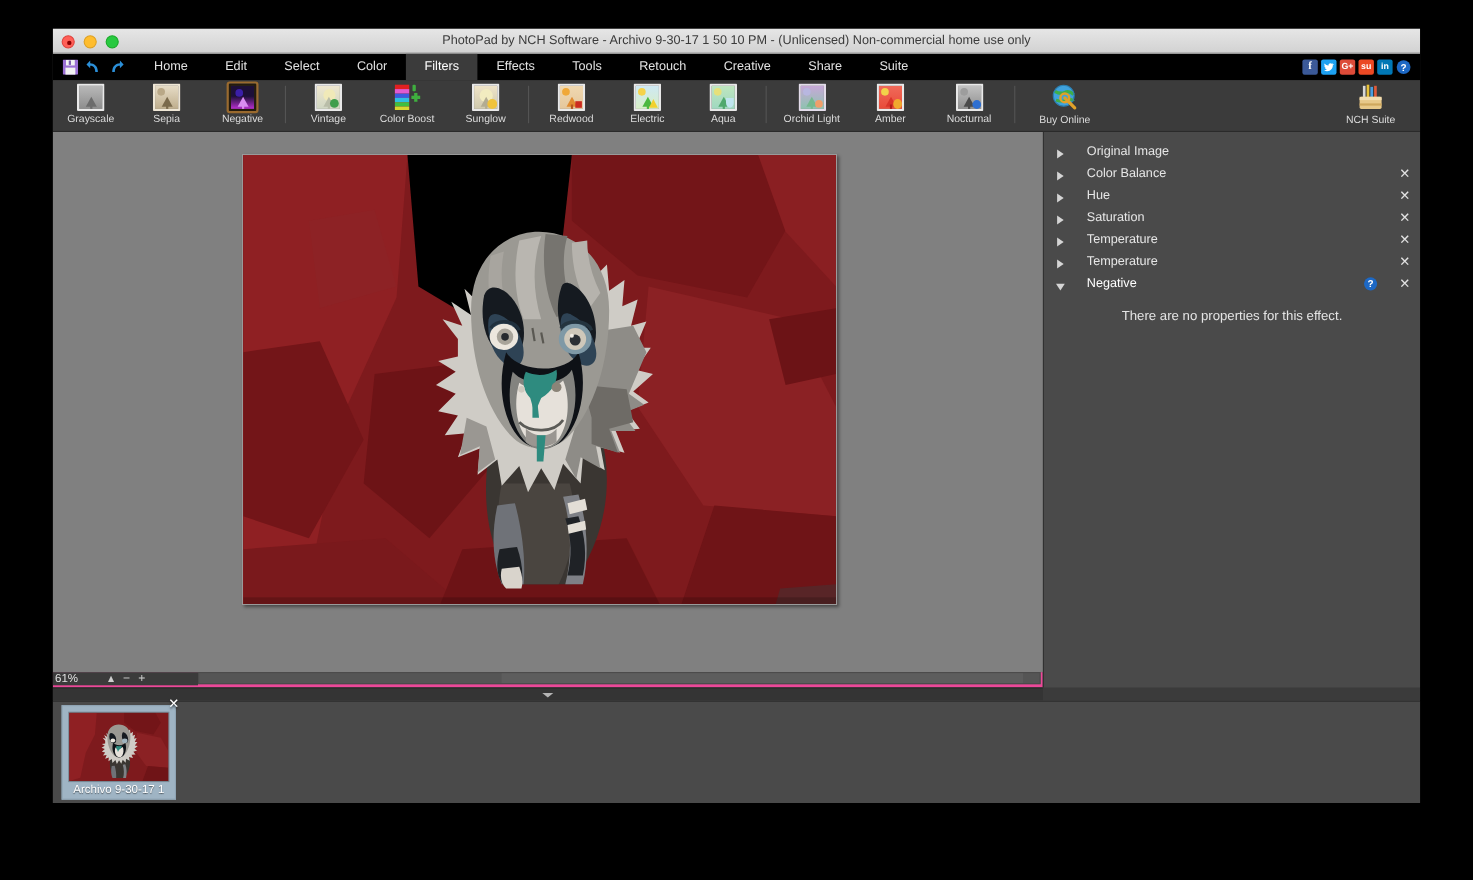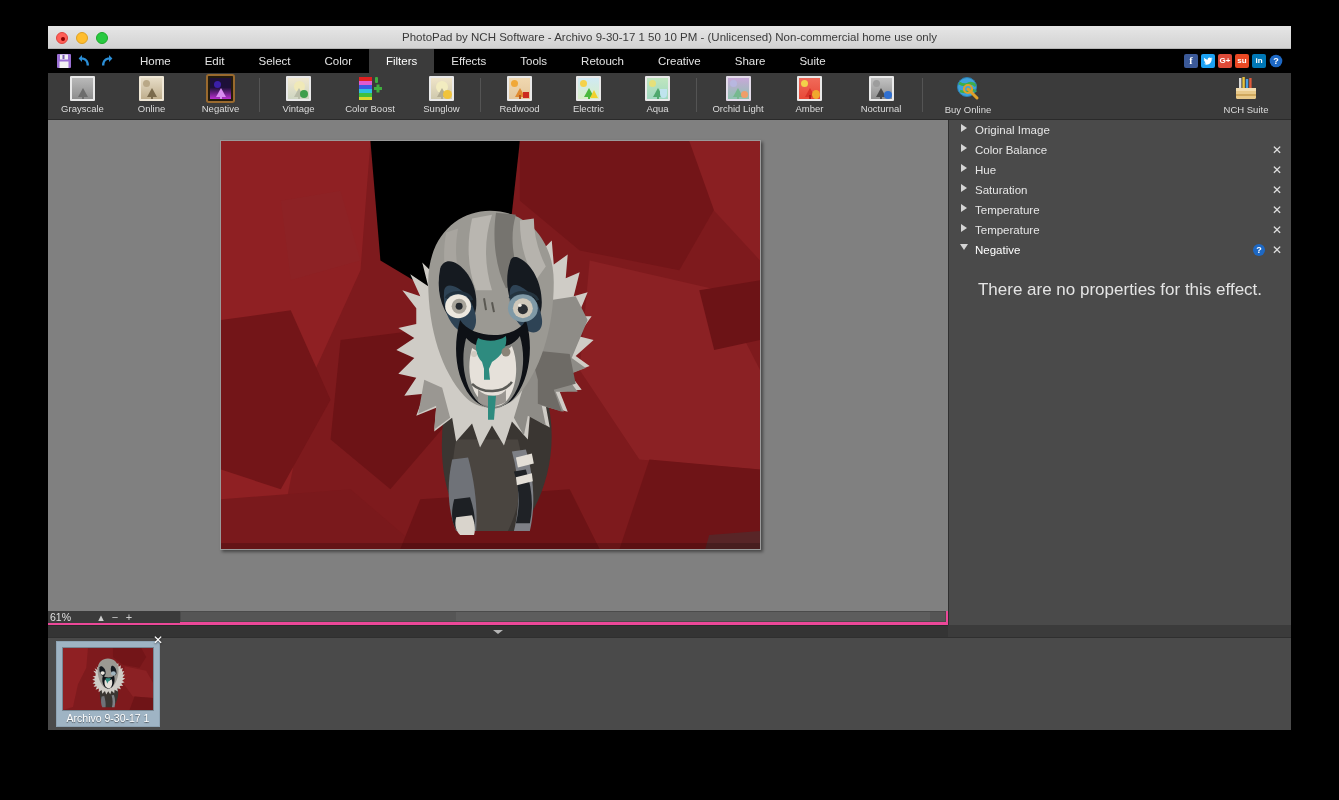--- a/index.html
+++ b/index.html
@@ -215,23 +215,24 @@
     height: 20px; flex: 0 0 20px;
     background: #3f3f3f;
     border-bottom: 1px solid #343434;
     display: flex; align-items: center;
     padding-left: 8px;
     font-size: 11.5px; color: #e8e8e8;
   }
   #rp-list { padding-top: 4px; }
   .rp-row {
     height: 20px;
-    display: flex; align-items: flex-start;
+    display: flex; align-items: flex-end;
     padding: 0 8px 0 10px;
     cursor: default;
+    gap: 13px;
   }
   .rp-arrow {
     width: 10px; flex: 0 0 10px;
     display: flex; align-items: center; justify-content: center;
   }
   .rp-arrow .tri-right {
     width: 0; height: 0;
     border-top: 4px solid transparent;
     border-bottom: 4px solid transparent;
     border-left: 6px solid #d5d5d5;
@@ -250,21 +251,21 @@
     width: 12px; height: 12px; border-radius: 50%;
     background: #1d68c4; color: #fff;
     font-size: 9px; line-height: 12px; text-align: center;
     margin-right: 6px; font-weight: bold;
   }
   .rp-x {
     width: 12px; text-align: center;
     font-size: 12px; color: #e2e2e2; line-height: 12px;
   }
   #rp-note {
-    text-align: center; font-size: 17px; color: #e4e4e4;
+    text-align: center; font-size: 12px; color: #e4e4e4;
     margin-top: 16px;
   }
 
   
   #filmstrip {
     height: 93px; flex: 0 0 93px;
     background: #4a4a4a;
     border-top: 1px solid #2f2f2f;
     display: flex; align-items: center;
     padding-left: 8px;
@@ -411,21 +412,21 @@
     </div>
 
     <div class="rb-item">
       <div class="rb-ico">
         <div class="pf" style="background:linear-gradient(#e6dcc6,#bfae8d);border-color:#efe7d6;">
           <div class="sun" style="background:#b9a887;"></div>
           <div class="tree" style="border-bottom-color:#7a6a4c;"></div>
             <div class="trunk" style="background:#7a6a4c;"></div>
         </div>
       </div>
-      <div class="rb-label">Online</div>
+      <div class="rb-label">Sepia</div>
     </div>
 
     <div class="rb-item">
       <div class="rb-ico" style="box-shadow:0 0 0 2px #9a6a2e;">
         <div class="pf" style="background:linear-gradient(#1d1038 45%,#b92fd1 100%);border-color:#241b0e;">
           <div class="sun" style="background:#3b1fa8;left:4px;top:3px;"></div>
           <div class="tree" style="border-bottom-color:#d98cf0;"></div>
             <div class="trunk" style="background:#d98cf0;"></div>
         </div>
       </div>

